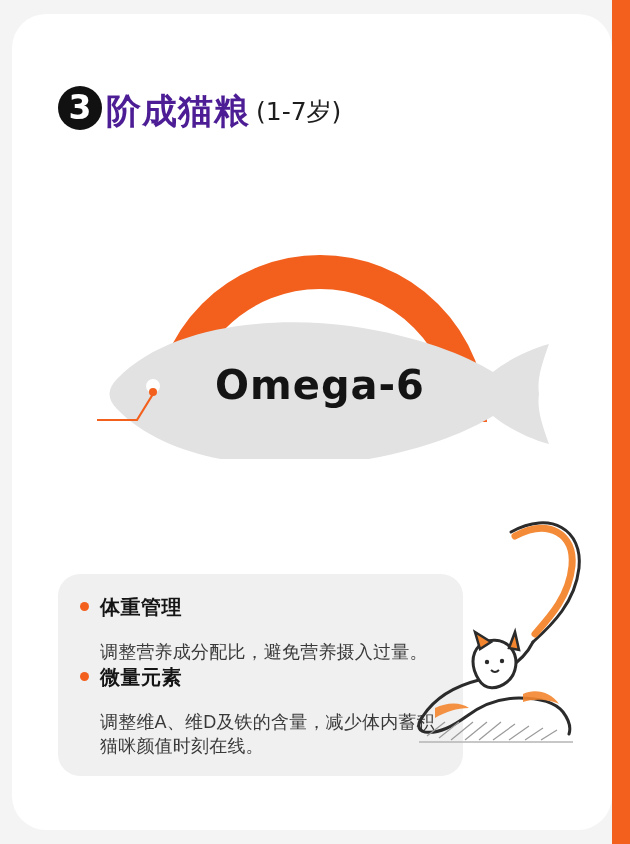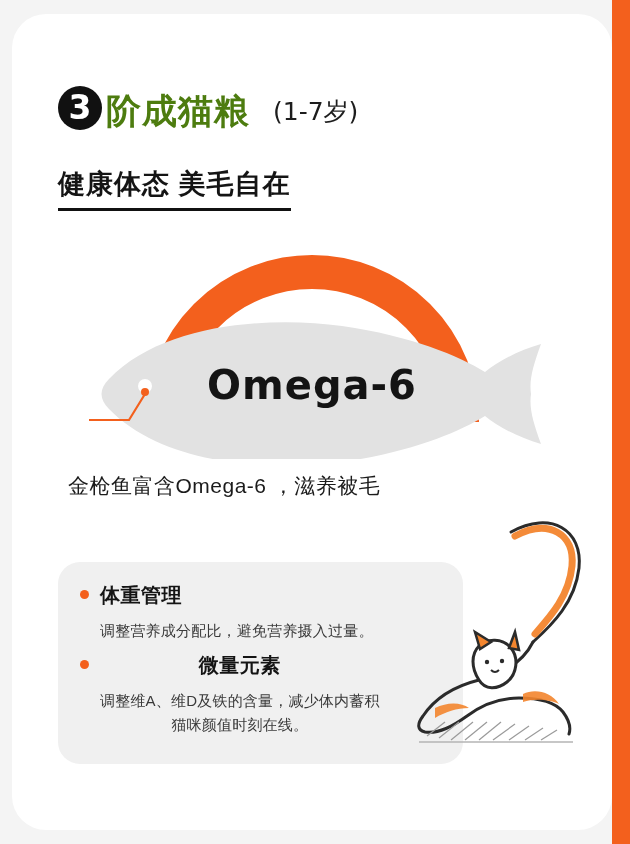--- a/index.html
+++ b/index.html
@@ -57,47 +57,47 @@
     font-weight: bold;
     line-height: 44px;
     text-align: center;
     margin-right: 4px;
     margin-bottom: 2px;
     font-family: "DejaVu Sans", sans-serif;
   }
   .head-main {
     font-size: 35px;
     font-weight: bold;
-    color: #4d7c0f;
+    color: #4c1d95;
     letter-spacing: 1px;
     line-height: 42px;
   }
   .head-sub {
     font-size: 25px;
     color: #1d1d1d;
-    margin-left: 23px;
+    margin-left: 6px;
     line-height: 40px;
     font-family: "DejaVu Sans", sans-serif;
   }
   .subhead {
     position: absolute;
     left: 46px;
     top: 152px;
     font-size: 27px;
     font-weight: bold;
     color: #141414;
     letter-spacing: 1px;
     padding-bottom: 6px;
     border-bottom: 3px solid #111111;
     display: inline-block;
   }
   
   .fish-block {
     position: absolute;
-    left: 0;
+    left: 8px;
     top: 230px;
     width: 600px;
     height: 215px;
   }
   .fish-svg {
     position: absolute;
     left: 55px;
     top: 0;
   }
   .omega-label {
@@ -119,54 +119,54 @@
     top: 455px;
     font-size: 21px;
     color: #1b1b1b;
     line-height: 34px;
     letter-spacing: 0.5px;
   }
   
   .panel {
     position: absolute;
     left: 46px;
-    top: 548px;
+    top: 560px;
     width: 405px;
     height: 202px;
     background: #f0f0f0;
     border-radius: 22px;
   }
   .feature {
     position: absolute;
     left: 22px;
   }
   .feature.f1 { top: 20px; }
-  .feature.f2 { top: 90px; text-align: center; }
+  .feature.f2 { top: 90px; }
   .feat-title {
     font-size: 20px;
     font-weight: bold;
     color: #141414;
     letter-spacing: 0.5px;
     position: relative;
     padding-left: 20px;
   }
   .feat-title .dot {
     position: absolute;
     left: 0;
     top: 8px;
     width: 9px;
     height: 9px;
     border-radius: 50%;
     background: #f3601d;
   }
   .feat-body {
-    font-size: 15px;
+    font-size: 18px;
     color: #3a3a3a;
     line-height: 24px;
-    margin-top: 10px;
+    margin-top: 19px;
     padding-left: 20px;
     letter-spacing: 0.2px;
   }
   
   .cat {
     position: absolute;
     right: 14px;
     bottom: 78px;
     width: 215px;
     height: 250px;
@@ -180,21 +180,20 @@
   <div class="edge-accent"></div>
 
   <div class="card">
 
     <div class="headline">
       <div class="num-badge">3</div>
       <div class="head-main">阶成猫粮</div>
       <div class="head-sub">(1-7岁)</div>
     </div>
 
-    <div class="subhead">健康体态 美毛自在</div>
 
     <div class="fish-block">
       <svg class="fish-svg" width="490" height="215" viewBox="0 0 490 215">
 
         <path d="M95 178 A150 150 0 0 1 395 178" fill="none" stroke="#f3601d" stroke-width="34" stroke-linecap="butt"></path>
 
         <path d="M42 135
                  C 95 80, 200 72, 275 82
                  C 345 92, 392 112, 418 128
                  L 418 128
@@ -208,21 +207,20 @@
 
         <circle cx="78" cy="142" r="7" fill="#ffffff"></circle>
 
         <path d="M78 150 L 62 176 L 22 176" fill="none" stroke="#f3601d" stroke-width="2.2"></path>
         <circle cx="78" cy="148" r="4" fill="#f3601d"></circle>
       </svg>
       <div class="omega-label">Omega-6</div>
     </div>
 
     <div class="desc">
-      <div>金枪鱼富含Omega-6 ，滋养被毛</div>
     </div>
 
     <div class="panel">
       <div class="feature f1">
         <div class="feat-title">
           <span class="dot"></span>
           <span>体重管理</span>
         </div>
         <div class="feat-body">调整营养成分配比，避免营养摄入过量。</div>
       </div>

